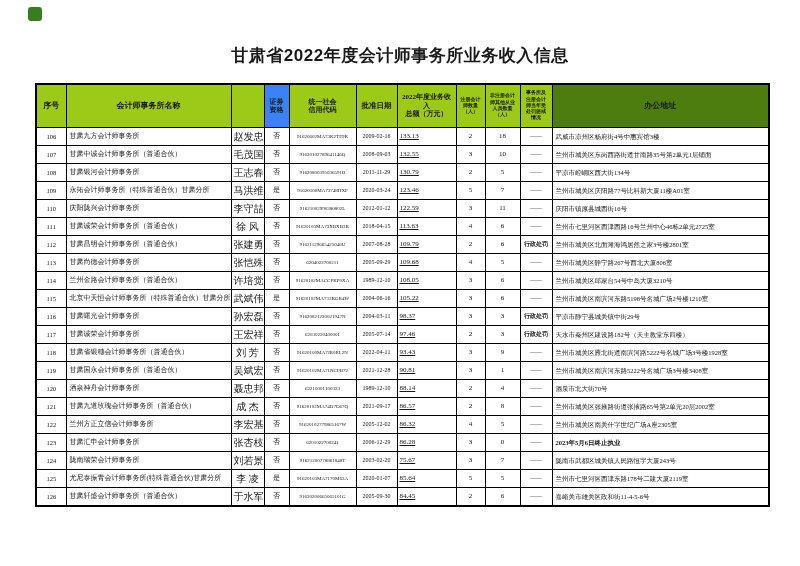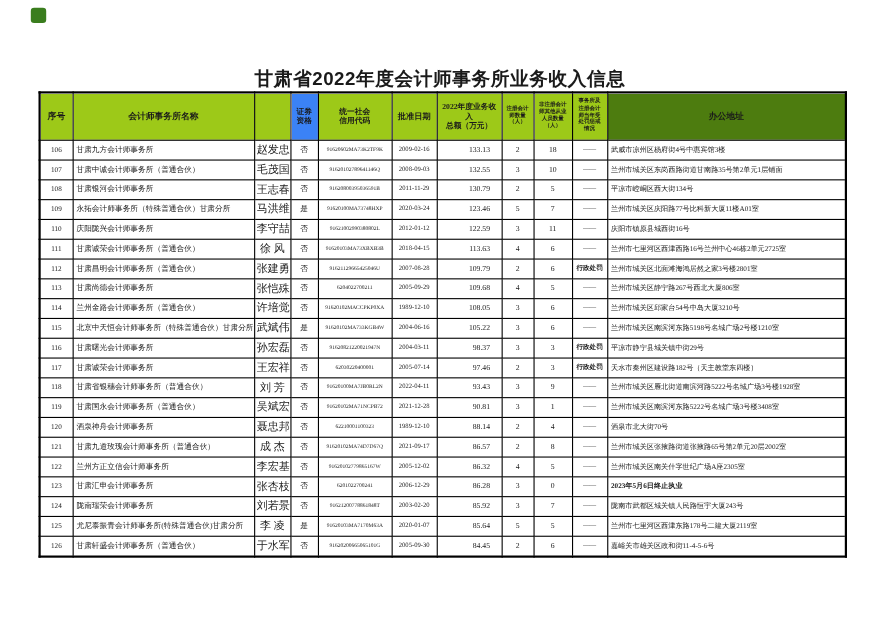--- a/index.html
+++ b/index.html
@@ -1,19 +1,19 @@
 <!DOCTYPE html>
 <html><head>
 <meta charset="utf-8">
 <style>
   html,body{margin:0;padding:0;background:#ffffff;}
   body{width:800px;height:566px;font-family:"Liberation Serif","DejaVu Serif",serif;color:#1a1a1a;}
   .page{position:relative;width:800px;height:566px;overflow:hidden;}
   .corner-mark{position:absolute;left:28px;top:7px;width:14px;height:14px;border-radius:3px;}
-  h1.title{margin:0;position:absolute;left:0;top:60px;width:100%;text-align:center;
+  h1.title{margin:0;position:absolute;left:0;top:44px;width:100%;text-align:center;
     font-family:"Liberation Sans","DejaVu Sans",sans-serif;font-weight:bold;font-size:17px;letter-spacing:0.5px;}
   table{position:absolute;left:35px;top:83px;border-collapse:collapse;table-layout:fixed;width:733px;
     border:2px solid #000;}
   th,td{border:1px solid #000;padding:0 2px;overflow:hidden;}
   thead th{font-weight:bold;height:40px;line-height:1.2;white-space:pre-line;text-align:center;vertical-align:middle;}
   tbody td{height:17px;line-height:1.1;vertical-align:middle;}
   
   .h-serial{font-size:8px;}
   .h-name{font-size:8px;}
   .h-dir,.h-sec{font-size:7px;}
@@ -22,21 +22,21 @@
   .h-income{font-size:7px;}
   .h-cpa,.h-staff,.h-pun{font-size:5px;line-height:1.25;}
   .h-addr{font-size:8px;}
   
   .c-serial{font-size:6.5px;text-align:center;}
   .c-name{font-size:7px;text-align:left;padding-left:3px;white-space:nowrap;}
   .c-dir{font-size:10px;text-align:center;white-space:nowrap;}
   .c-sec{font-size:7px;text-align:center;}
   .c-code{font-size:5px;text-align:center;letter-spacing:0;}
   .c-date{font-size:6px;text-align:center;white-space:nowrap;}
-  .c-income{font-size:7px;text-align:right;padding-right:10px;}
+  .c-income{font-size:7px;text-align:left;padding-right:10px;text-decoration:underline;}
   .c-cpa,.c-staff{font-size:7px;text-align:center;}
   .c-pun{font-size:6px;text-align:center;white-space:nowrap;}
   .c-addr{font-size:6.5px;text-align:left;padding-left:3px;white-space:nowrap;}
   .b{font-weight:bold;}
 </style>
 </head>
 <body>
 
 <div class="page">
   <div class="corner-mark" style="background: rgb(58, 125, 30);"></div>
@@ -319,21 +319,21 @@
           <td class="c-pun">——</td>
           <td class="c-addr b">2023年5月6日终止执业</td>
         </tr>
         <tr>
           <td class="c-serial">124</td>
           <td class="c-name">陇南瑞荣会计师事务所</td>
           <td class="c-dir">刘若景</td>
           <td class="c-sec">否</td>
           <td class="c-code">91621200778861848T</td>
           <td class="c-date">2003-02-20</td>
-          <td class="c-income">85.92</td>
+          <td class="c-income">75.67</td>
           <td class="c-cpa">3</td>
           <td class="c-staff">7</td>
           <td class="c-pun">——</td>
           <td class="c-addr">陇南市武都区城关镇人民路恒宇大厦243号</td>
         </tr>
         <tr>
           <td class="c-serial">125</td>
           <td class="c-name">尤尼泰振青会计师事务所(特殊普通合伙)甘肃分所</td>
           <td class="c-dir">李  凌</td>
           <td class="c-sec">是</td>

